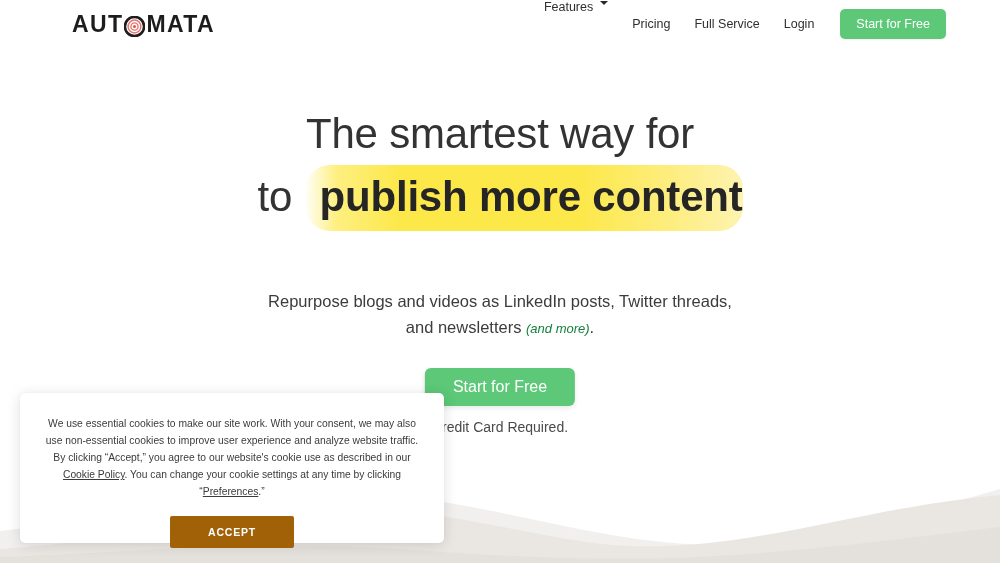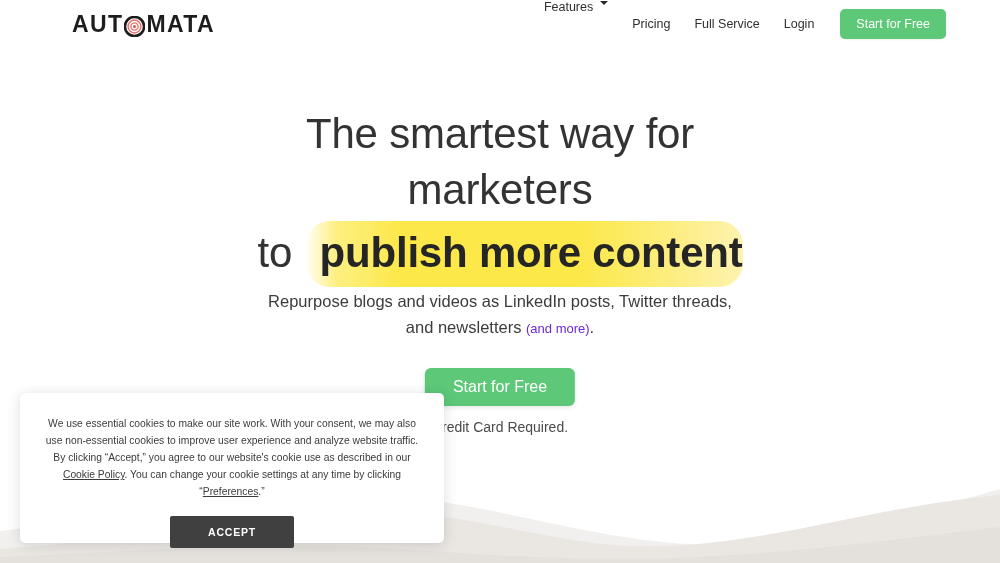--- a/index.html
+++ b/index.html
@@ -176,21 +176,22 @@
     left: 50%;
     transform: translateX(-50%);
     top: 288px;
     width: 470px;
     font-size: 16.5px;
     line-height: 26px;
     color: #3c3c3c;
   }
   .sub-muted {
     font-size: 13px;
-    color: #6d28d9;
+    color: #15803d;
+    font-style: italic;
   }
 
   .hero-cta {
     position: absolute;
     left: 50%;
     transform: translateX(-50%);
     top: 368px;
     background: #5cc878;
     color: #ffffff;
     border: none;
@@ -235,21 +236,21 @@
     text-align: center;
   }
   .cookie-link {
     color: #3b3b3b;
     text-decoration: underline;
     cursor: pointer;
   }
   .cookie-accept {
     display: block;
     margin: 16px auto 0 auto;
-    background: #404040;
+    background: #a16207;
     color: #ffffff;
     border: none;
     border-radius: 2px;
     width: 124px;
     height: 32px;
     font-size: 10.5px;
     font-weight: bold;
     letter-spacing: 0.8px;
     font-family: "Liberation Sans", sans-serif;
     cursor: pointer;
@@ -293,21 +294,20 @@
     <a class="nav-link">Login</a>
 
     <button class="btn-nav-cta">Start for Free</button>
   </nav>
 </header>
 
 <main class="hero">
 
   <h1 class="hero-title">
     <span>The smartest way for</span><br>
-    <span>marketers</span>
     <span class="title-line3">
       <span class="hl-lead">to</span>
       <span class="hl">publish more content</span>
     </span>
   </h1>
 
   <p class="hero-sub">
     <span>Repurpose blogs and videos as LinkedIn posts, Twitter threads, and newsletters</span>
     <span class="sub-muted">(and more)</span><span>.</span>
   </p>

